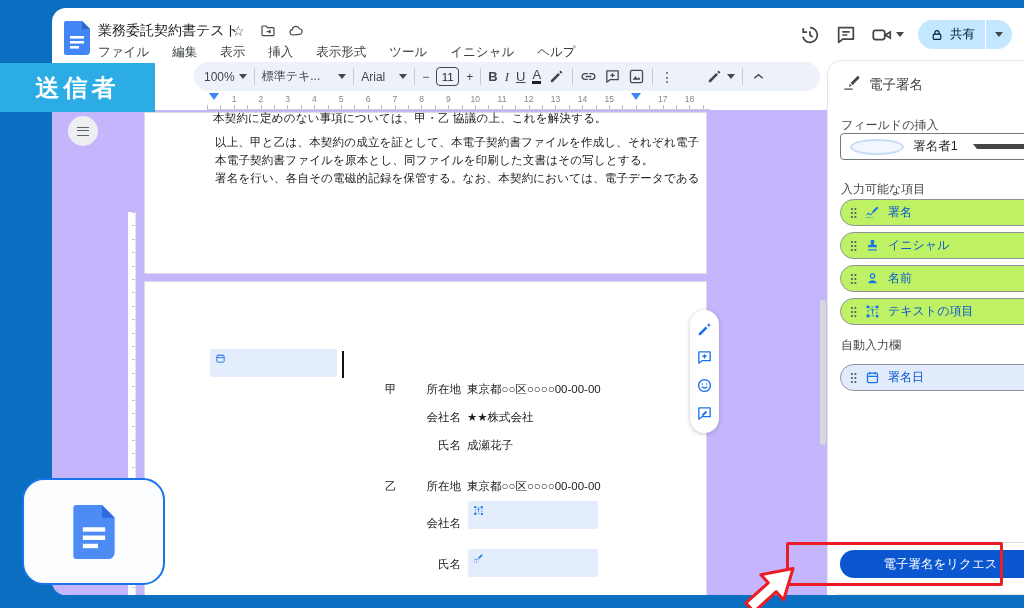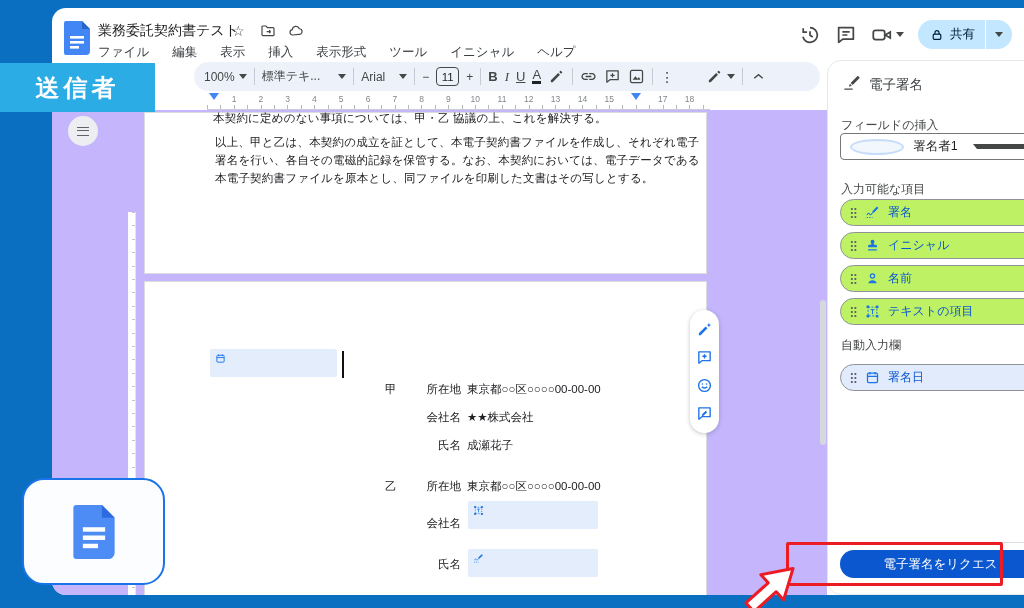--- a/index.html
+++ b/index.html
@@ -273,22 +273,22 @@
     <div id="canvas">
       <div id="outline-btn">
           <span class="outline-glyph"></span>
         </div>
       <div id="vruler"></div>
 
       <div class="page" id="page1">
         <div class="docline" id="page1-line1">本契約に定めのない事項については、甲・乙 協議の上、これを解決する。</div>
         <div class="docline" id="page1-para">
             <div>以上、甲と乙は、本契約の成立を証として、本電子契約書ファイルを作成し、それぞれ電子</div>
+            <div>本電子契約書ファイルを原本とし、同ファイルを印刷した文書はその写しとする。</div>
             <div>署名を行い、各自その電磁的記録を保管する。なお、本契約においては、電子データである</div>
-            <div>本電子契約書ファイルを原本とし、同ファイルを印刷した文書はその写しとする。</div>
           </div>
       </div>
 
       <div class="page" id="page2">
         <div class="chip-field" id="date-field">
           <span class="chip-icon">
               <svg viewBox="0 0 24 24" width="100%" height="100%" fill="none" stroke="#1a73e8" stroke-width="2">
                 <rect x="4" y="5" width="16" height="15" rx="2"></rect>
                 <path d="M4 10h16M8 3v4M16 3v4"></path>
               </svg>

